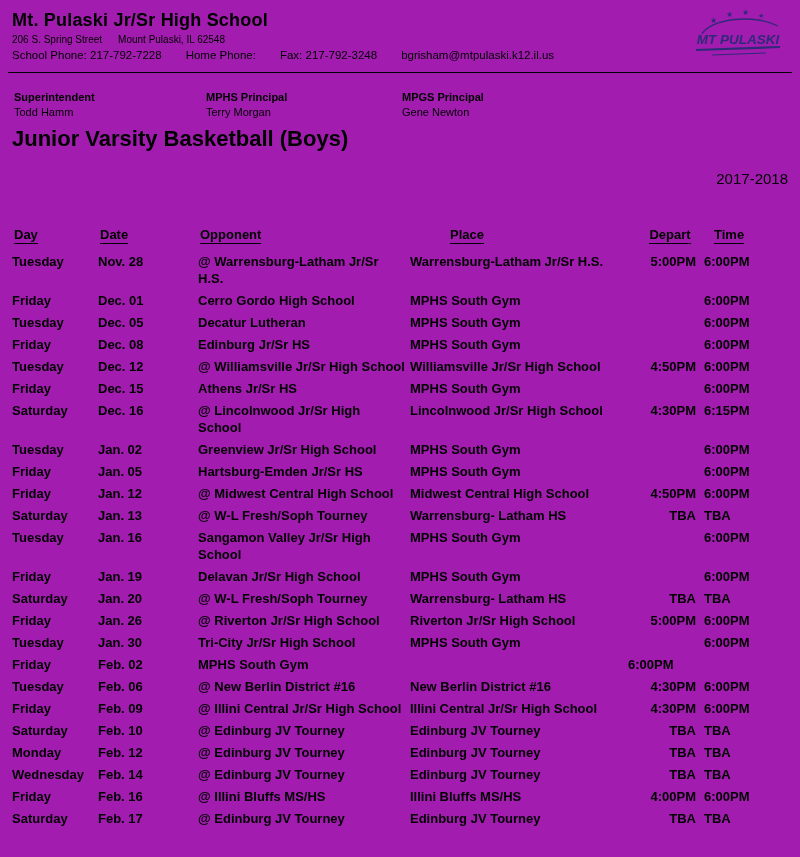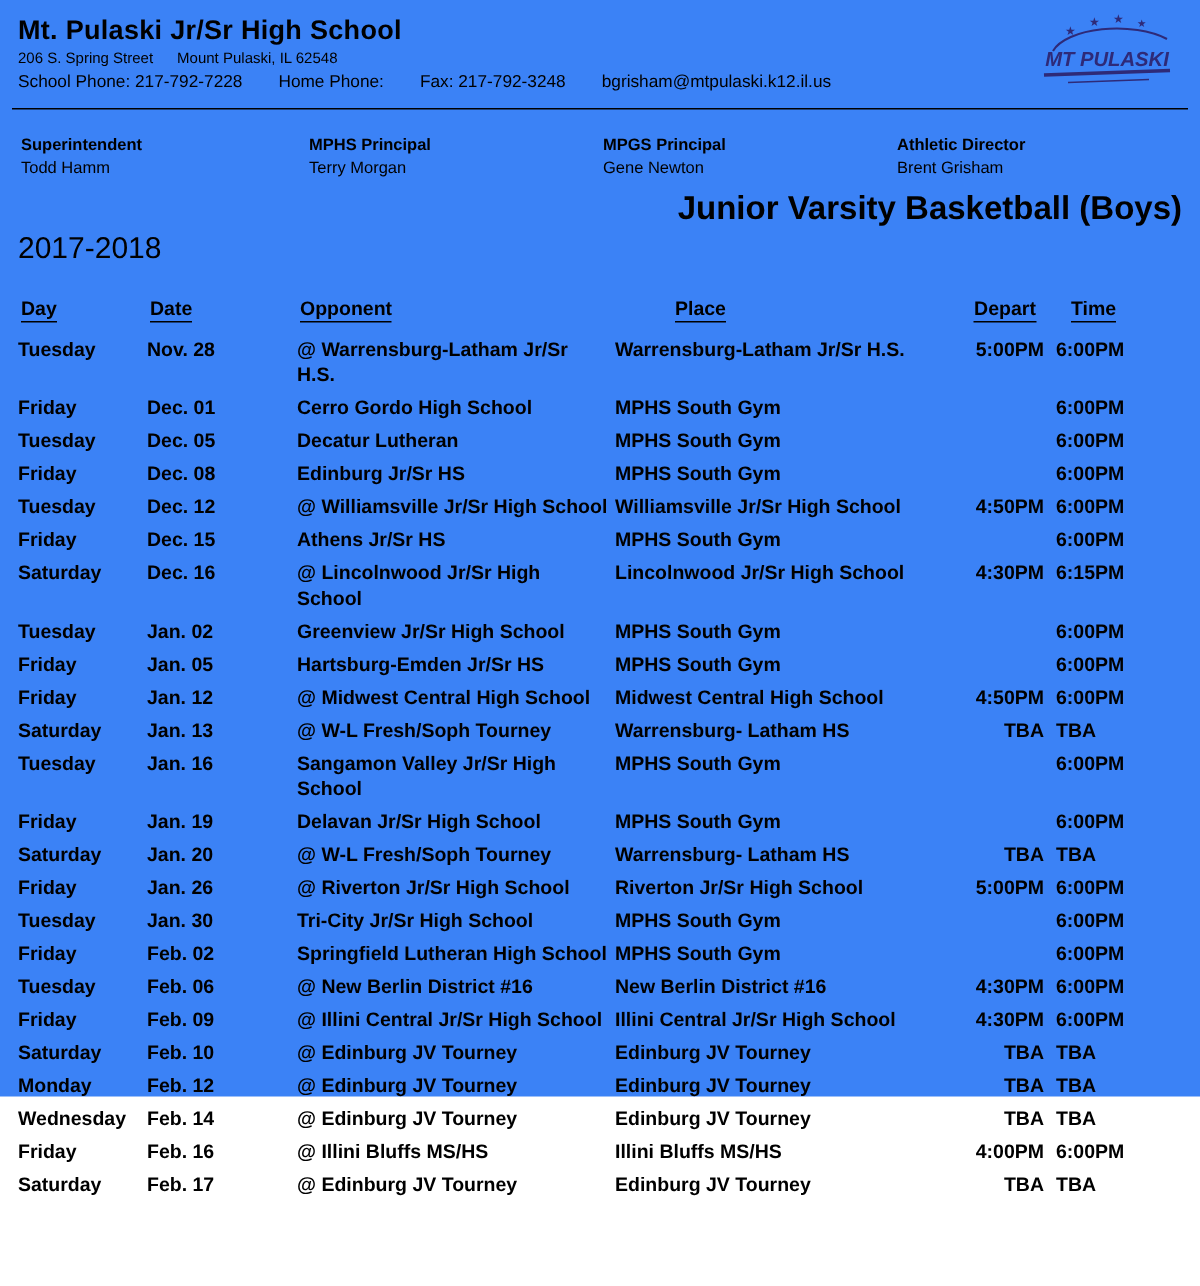--- a/index.html
+++ b/index.html
@@ -5,23 +5,23 @@
   * { margin:0; padding:0; box-sizing:border-box; }
   html,body { background:#ffffff; }
   body {
     width:800px; height:857px;
     font-family:"Liberation Sans", sans-serif;
     color:#000;
     overflow:hidden;
   }
   .page {
     position:relative;
-    width:800px; height:731px;
+    width:800px; height:857px;
     padding:10px 12px 0;
-    background:#3b82f6;
+    background:#a21caf;
   }
   
   .school-name { font-size:18px; font-weight:700; letter-spacing:.2px; }
   .address-line { margin-top:3px; font-size:10px; }
   .address-line span { margin-right:16px; }
   .contact-line { margin-top:4px; font-size:11.5px; }
   .contact-line span { margin-right:24px; }
   .rule {
     border:none; border-top:1.5px solid #000;
     margin:11px -4px 0;
@@ -33,24 +33,24 @@
   
   .staff {
     display:grid;
     grid-template-columns:192px 196px 196px 1fr;
     margin-top:18px; padding-left:2px;
     font-size:11px;
   }
   .staff-role { font-weight:700; }
   .staff-name { margin-top:3px; }
   
-  .doc-title { margin-top:8px; text-align:right; font-size:22px; font-weight:700; }
-  .season { margin-top:3px; text-align:left; font-size:20px; font-weight:400; }
+  .doc-title { margin-top:8px; text-align:left; font-size:22px; font-weight:700; }
+  .season { margin-top:18px; text-align:right; font-size:15px; font-weight:400; }
   
-  .table { margin-top:20px; font-size:13px; font-weight:700; }
+  .table { margin-top:40px; font-size:13px; font-weight:700; }
   .thead, .trow {
     display:grid;
     grid-template-columns:86px 100px 212px 216px 76px 72px;
     padding-left:2px;
   }
   .thead { margin-bottom:7px; }
   .hul { display:inline-block; border-bottom:1.3px solid #000; padding-bottom:1px; }
   .hcell.col-place  { padding-left:38px; }
   .hcell.col-depart { padding-left:8px;text-align:center; }
   .hcell.col-time   { padding-left:10px; }
@@ -96,24 +96,20 @@
        <div class="staff-name">Todd Hamm</div>
      </div>
       <div class="staff-col">
        <div class="staff-role">MPHS Principal</div>
        <div class="staff-name">Terry Morgan</div>
      </div>
       <div class="staff-col">
        <div class="staff-role">MPGS Principal</div>
        <div class="staff-name">Gene Newton</div>
      </div>
-      <div class="staff-col">
-       <div class="staff-role">Athletic Director</div>
-       <div class="staff-name">Brent Grisham</div>
-     </div>
     </section>
 
   <h1 class="doc-title">Junior Varsity Basketball (Boys)</h1>
   <div class="season">2017-2018</div>
 
   <div class="table">
     <div class="thead">
         <div class="hcell col-day">
        <span class="hul">Day</span>
      </div>
@@ -258,21 +254,20 @@
           <div class="cell col-day">Tuesday</div>
           <div class="cell col-date">Jan. 30</div>
           <div class="cell col-opp">Tri-City Jr/Sr High School</div>
           <div class="cell col-place">MPHS South Gym</div>
           <div class="cell col-depart"></div>
           <div class="cell col-time">6:00PM</div>
         </div>
         <div class="trow">
           <div class="cell col-day">Friday</div>
           <div class="cell col-date">Feb. 02</div>
-          <div class="cell col-opp">Springfield Lutheran High School</div>
           <div class="cell col-place">MPHS South Gym</div>
           <div class="cell col-depart"></div>
           <div class="cell col-time">6:00PM</div>
         </div>
         <div class="trow">
           <div class="cell col-day">Tuesday</div>
           <div class="cell col-date">Feb. 06</div>
           <div class="cell col-opp">@ New Berlin District #16</div>
           <div class="cell col-place">New Berlin District #16</div>
           <div class="cell col-depart">4:30PM</div>

